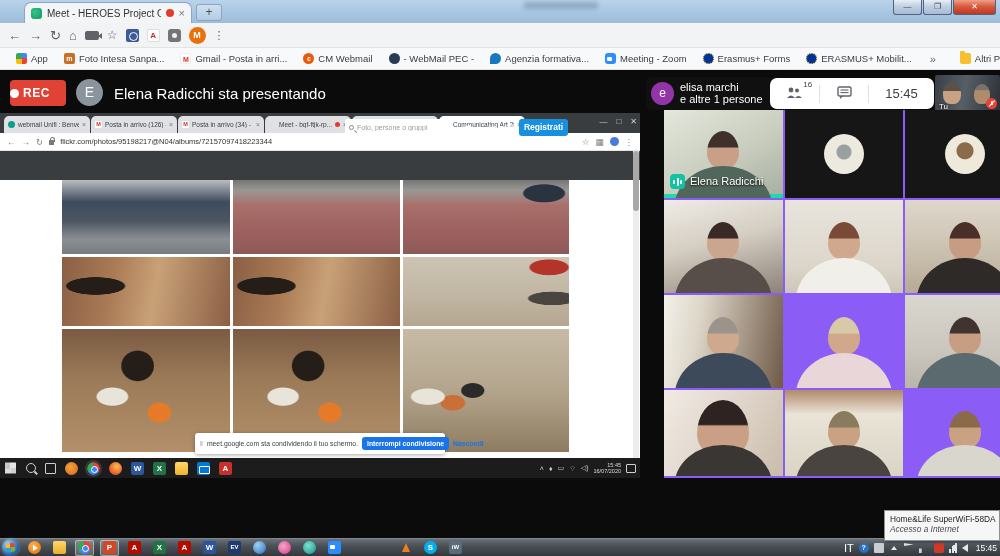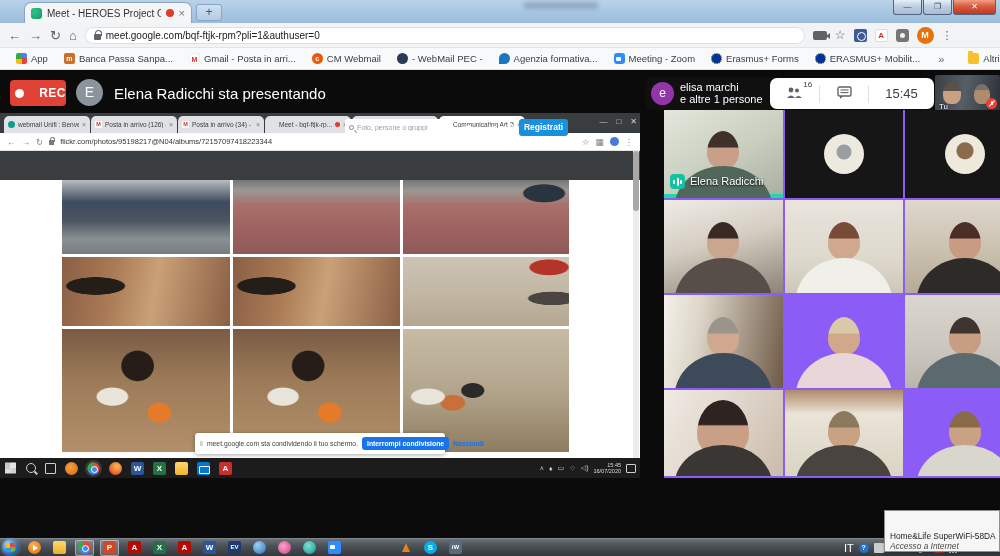--- a/index.html
+++ b/index.html
@@ -71,21 +71,21 @@
   .fav.eu { background:#003399; border-radius:50%; border:1px dotted #ffd617; }
   .fav.folder { background:#f6c02e; border-radius:1px 2px 2px 2px; }
   .fav.folder::before { content:""; position:absolute; left:0; top:-2px; width:5px; height:2px; background:#f6c02e; border-radius:1px 1px 0 0; }
   .bm-sep { width:1px; height:14px; background:#d0d0d0; margin:0 3px; }
   .bm-more { font-size:11px; color:#5f6368; padding:0 4px; }
   .bookmarks .spacer { flex:1; }
 
   
   .meet { position:absolute; left:0; top:70px; width:1000px; height:468px; background:#0b0b0b; }
   .rec { position:absolute; left:10px; top:10px; width:56px; height:26px; background:#e04235; border-radius:4px;
-    display:flex; align-items:center; justify-content:flex-end; gap:15px; }
+    display:flex; align-items:center; justify-content:flex-start; gap:4px; }
   .rec-dot { width:9px; height:9px; background:#fff; border-radius:50%; }
   .rec-label { color:#fff; font-size:12px; font-weight:bold; letter-spacing:.5px; }
   .pres-av { position:absolute; left:76px; top:9px; width:27px; height:27px; border-radius:50%; background:#8b949c;
     color:#fff; font-size:14px; text-align:center; line-height:27px; }
   .pres-text { position:absolute; left:114px; top:15px; color:#fff; font-size:15px; }
 
   .roster { position:absolute; left:646px; top:7px; height:33px; background:#101010; border-radius:6px;
     display:flex; align-items:center; padding:0 10px 0 5px; gap:6px; }
   .roster-av { width:23px; height:23px; border-radius:50%; background:#9334a8; color:#fff; font-size:12px;
     text-align:center; line-height:23px; }
@@ -238,21 +238,21 @@
   .sic.mail { background:#0078d4; }
   .sic.mail::after { content:""; position:absolute; left:2px; top:4px; width:9px; height:6px; border:1px solid #fff; border-radius:1px; }
   .sic.pdf { background:#c9302c; }
   .stray { position:absolute; right:4px; top:0; height:20px; display:flex; align-items:center; gap:5px; color:#cfcfcf; }
   .stray .tg { font-size:7px; }
   .sclock { text-align:right; color:#dcdcdc; font-size:5.5px; line-height:6.5px; }
   .snotif { width:10px; height:9px; border:1px solid #cfcfcf; border-radius:1px; }
 
   
   .wifi-tip { position:absolute; left:884px; top:440px; width:116px; height:31px; background:#f6f6f6;
-    border:1px solid #8f8f8f; box-shadow:1px 1px 3px rgba(0,0,0,.45); padding:20px 5px; z-index:8; }
+    border:1px solid #8f8f8f; box-shadow:1px 1px 3px rgba(0,0,0,.45); padding:3px 5px; z-index:8; }
   .wifi-tip .l1 { font-size:8.3px; color:#1b1b1b; white-space:nowrap; }
   .wifi-tip .l2 { font-size:8.3px; color:#4a4a4a; font-style:italic; white-space:nowrap; }
 
   
   .wtask { position:absolute; left:0; top:538px; width:1000px; height:18px;
     background:linear-gradient(180deg,#6a7178 0%,#4a5157 40%,#33383d 100%);
     border-top:1px solid #80878e; display:flex; align-items:center; padding-left:2px; gap:6px; }
   .orb { width:17px; height:17px; border-radius:50%; flex:none;
     background:radial-gradient(circle at 35% 30%, #9fd4f7, #2e6eb8 60%, #123c74);
     position:relative; box-shadow:0 0 3px rgba(140,200,255,.6); }
@@ -321,41 +321,37 @@
       <div class="wcap">❐</div>
       <div class="wcap close">✕</div>
     </div>
   </div>
 
   <div class="toolbar">
     <span class="navg">←</span>
     <span class="navg">→</span>
     <span class="navg">↻</span>
     <span class="navg">⌂</span>
-    <div class="addr">
-      <span class="lock"></span>
-      <span class="url-text">meet.google.com/bqf-ftjk-rpm?pli=1&amp;authuser=0</span>
-    </div>
     <span class="tool-ic cam-ic"></span>
     <span class="tool-ic star-g">☆</span>
     <span class="tool-ic ext-clock"></span>
     <span class="tool-ic ext-pdf">A</span>
     <span class="tool-ic ext-puz"></span>
     <span class="tool-ic avatar-m">M</span>
     <span class="tool-ic dots-v">⋮</span>
   </div>
 
   <div class="bookmarks">
     <div class="bm">
       <span class="fav grid"></span>
       <span class="bm-label">App</span>
     </div>
     <div class="bm">
       <span class="fav banca">m</span>
-      <span class="bm-label">Banca Passa Sanpa...</span>
+      <span class="bm-label">Foto Intesa Sanpa...</span>
     </div>
     <div class="bm">
       <span class="fav gmail">M</span>
       <span class="bm-label">Gmail - Posta in arri...</span>
     </div>
     <div class="bm">
       <span class="fav cm">c</span>
       <span class="bm-label">CM Webmail</span>
     </div>
     <div class="bm">

